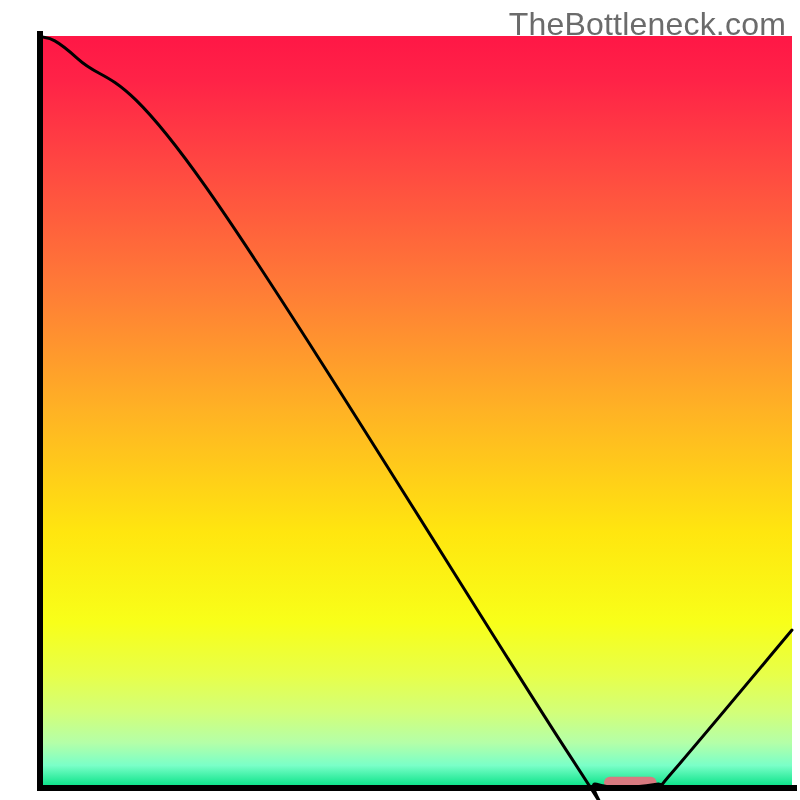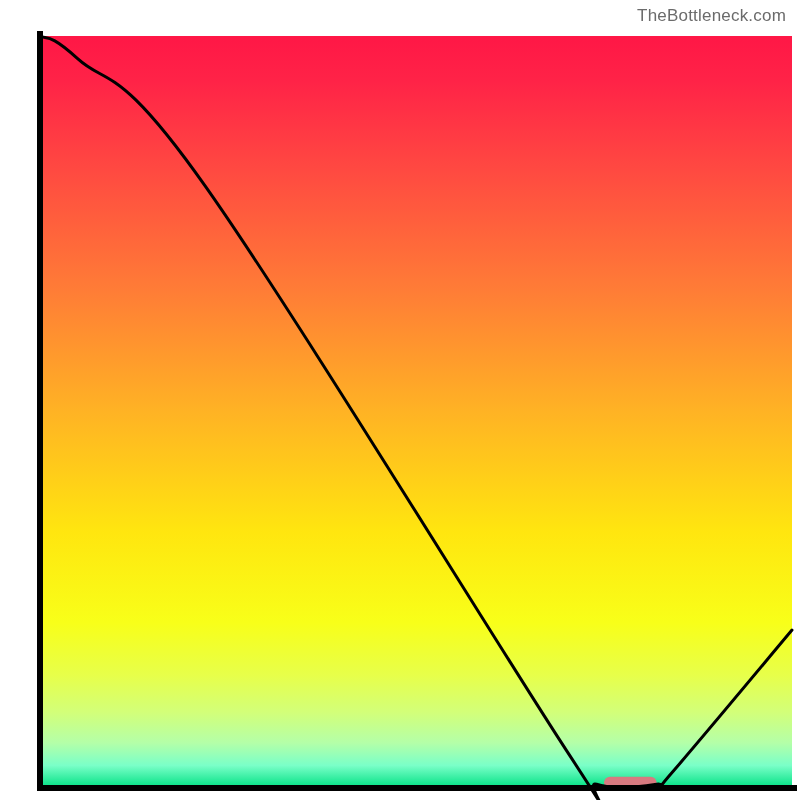--- a/index.html
+++ b/index.html
@@ -12,21 +12,21 @@
   }
   .chart-container {
     position: relative;
     width: 800px;
     height: 800px;
   }
   .watermark {
     position: absolute;
     top: 6px;
     right: 14px;
-    font-size: 17px;
+    font-size: 32px;
     font-weight: 500;
     color: #6b6b6b;
     letter-spacing: 0.2px;
     z-index: 5;
   }
   svg.chart {
     position: absolute;
     top: 0;
     left: 0;
     width: 800px;

